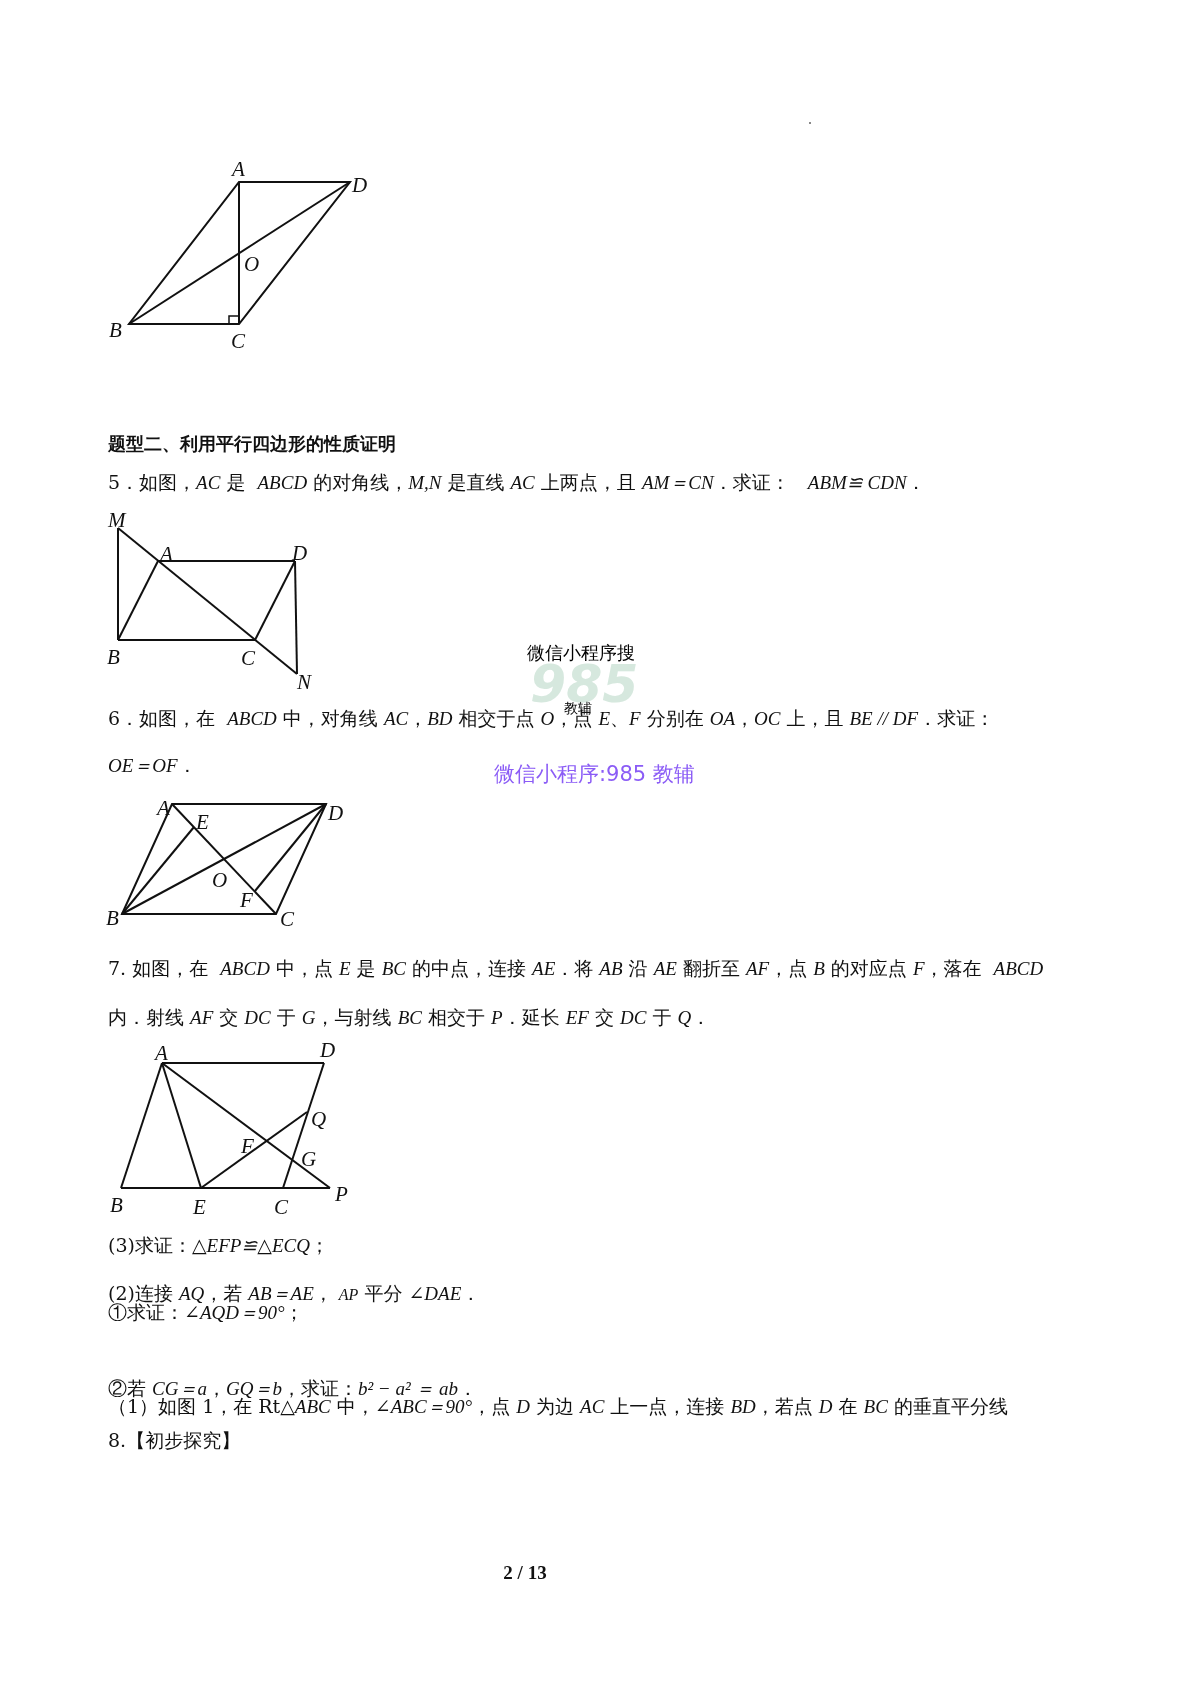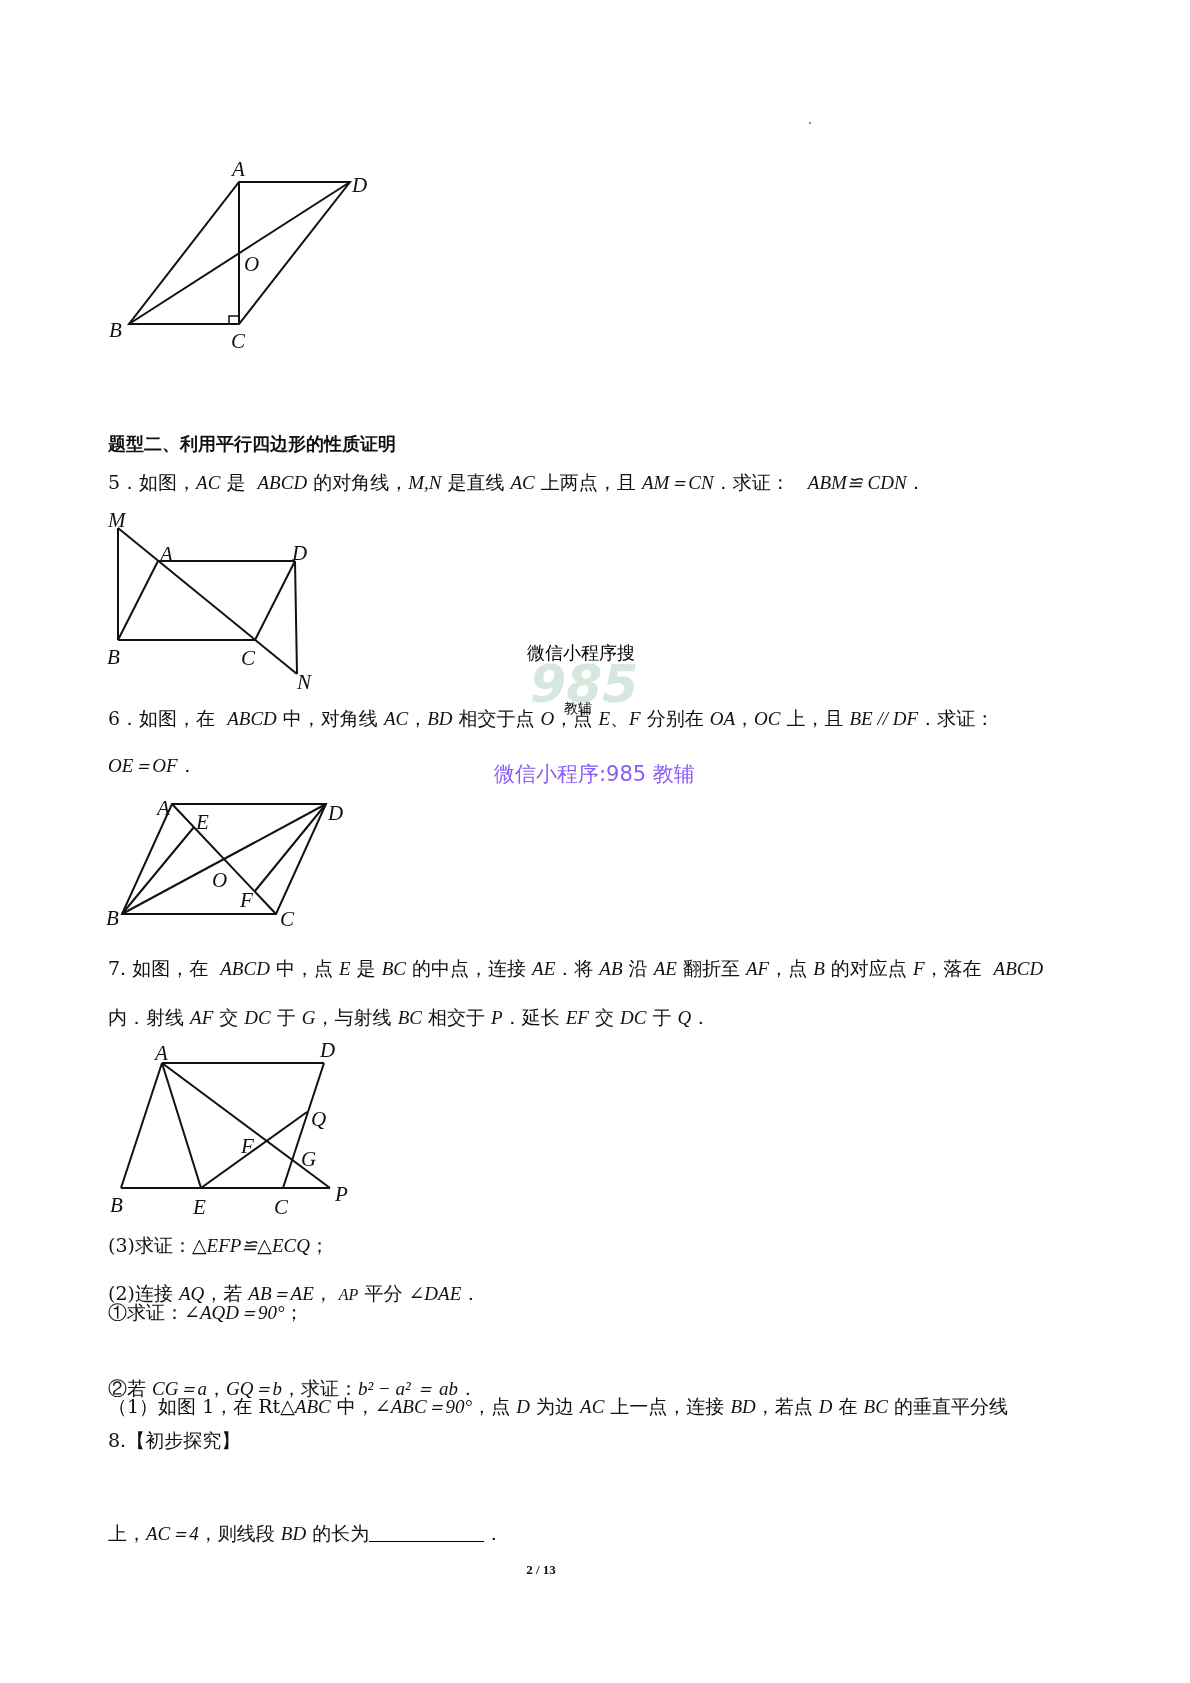--- a/index.html
+++ b/index.html
@@ -3,21 +3,21 @@
 <meta charset="utf-8">
 <style>
   html, body { margin: 0; padding: 0; background: #ffffff; }
   body { width: 1190px; height: 1683px; position: relative; overflow: hidden;
          font-family: "DejaVu Serif", "Liberation Serif", serif; color: #111; }
   .page { position: absolute; left: 0; top: 0; width: 1190px; height: 1683px; }
   .line { position: absolute; left: 108px; font-size: 19px; white-space: nowrap; line-height: 24px; }
   .line i, .m { font-family: "Liberation Serif", "DejaVu Serif", serif; font-style: italic; }
   .heading { font-family: "DejaVu Sans", "Liberation Sans", sans-serif; font-weight: bold; font-size: 18px; }
   .pagenum { position: absolute; top: 1562px; left: 0; width: 1050px; text-align: center;
-             font-family: "Liberation Serif", serif; font-weight: bold; font-size: 13px; margin-left: 16px; }
+             font-family: "Liberation Serif", serif; font-weight: bold; font-size: 19px; }
   .blank { display: inline-block; width: 115px; border-bottom: 1.5px solid #000; height: 18px; vertical-align: -2px; }
   svg.fig { position: absolute; left: 0; top: 0; overflow: visible; }
   svg.fig line, svg.fig polyline, svg.fig polygon { stroke: #111; stroke-width: 2; fill: none; }
   svg.fig text { font-family: "Liberation Serif", "DejaVu Serif", serif; font-style: italic; font-size: 21px; fill: #111; }
   .wm { position: absolute; color: #000000; font-family: "DejaVu Sans", sans-serif; pointer-events: none; }
   .stray-dot { position: absolute; left: 809px; top: 122px; width: 2px; height: 2px; background: #888; }
 </style>
 </head>
 <body>
 
@@ -122,18 +122,15 @@
     <span>①求证：</span><i>∠AQD＝90°</i><span>；</span>
   </div>
   <div class="line" style="top:1376px;">
     <span>②若 </span><i>CG＝a</i><span>，</span><i>GQ＝b</i><span>，求证：</span><i>b² − a² ＝ ab</i><span>．</span>
   </div>
 
   <div class="line" style="top:1428px;">8.【初步探究】</div>
   <div class="line" style="top:1394px;">
     <span>（1）如图 1，在 Rt</span><i>△ABC</i><span> 中，</span><i>∠ABC＝90°</i><span>，点 </span><i>D</i><span> 为边 </span><i>AC</i><span> 上一点，连接 </span><i>BD</i><span>，若点 </span><i>D</i><span> 在 </span><i>BC</i><span> 的垂直平分线</span>
   </div>
-  <div class="line" style="top:1521px;">
-    <span>上，</span><i>AC＝4</i><span>，则线段 </span><i>BD</i><span> 的长为</span><span class="blank"></span><span>．</span>
-  </div>
 
   <div class="pagenum">2 / 13</div>
 </div>
 
 </body></html>

